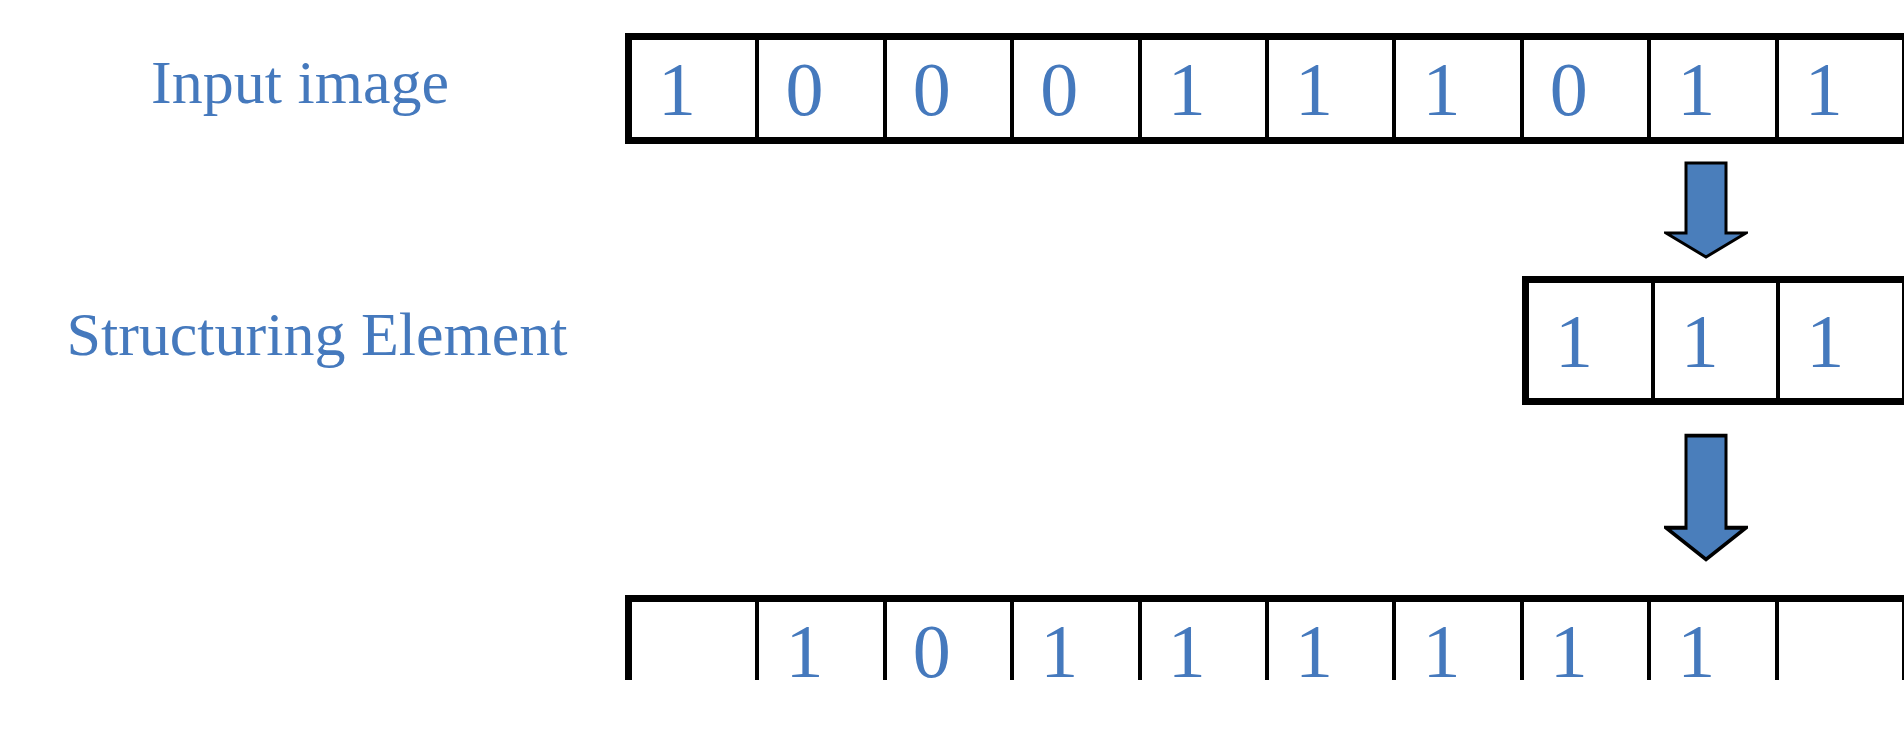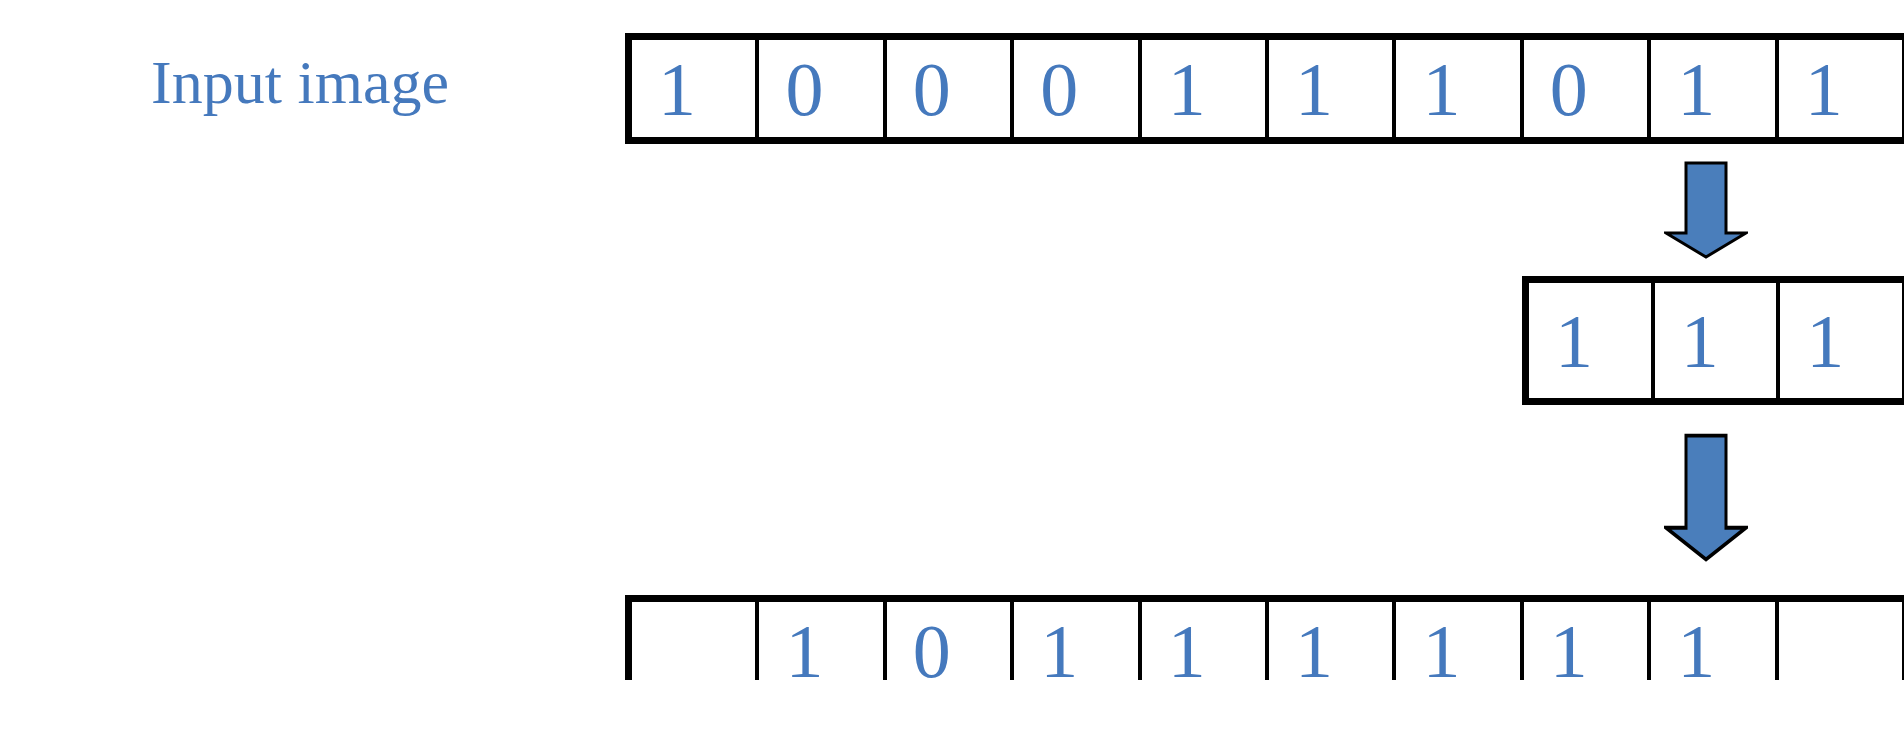--- a/index.html
+++ b/index.html
@@ -64,20 +64,21 @@
     stroke-linejoin:miter;
   }
 </style>
 </head>
 <body>
 
 <div id="stage">
 
   <div class="row-label" id="label-input">Input image</div>
 
+  <div class="row-label" id="label-structuring">Structuring Element</div>
 
 
   <div class="grid" id="grid-input">
       <div class="cell">1</div>
       <div class="cell">0</div>
       <div class="cell">0</div>
       <div class="cell">0</div>
       <div class="cell">1</div>
       <div class="cell">1</div>
       <div class="cell">1</div>

